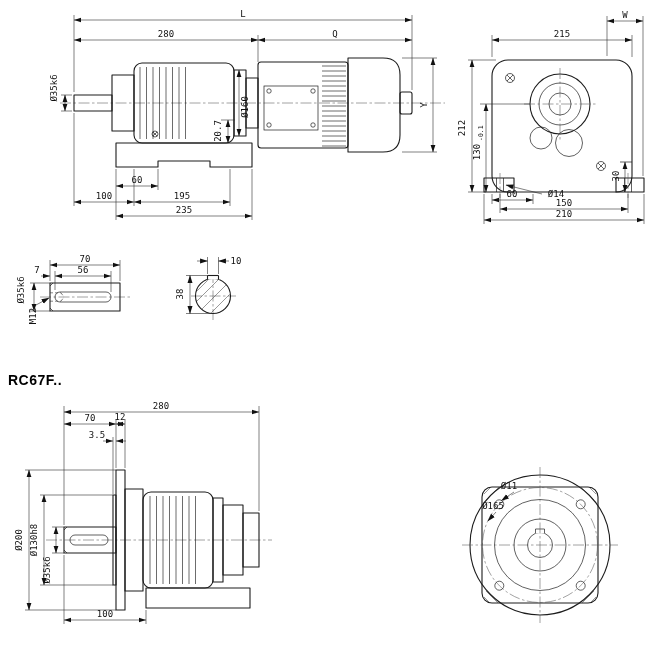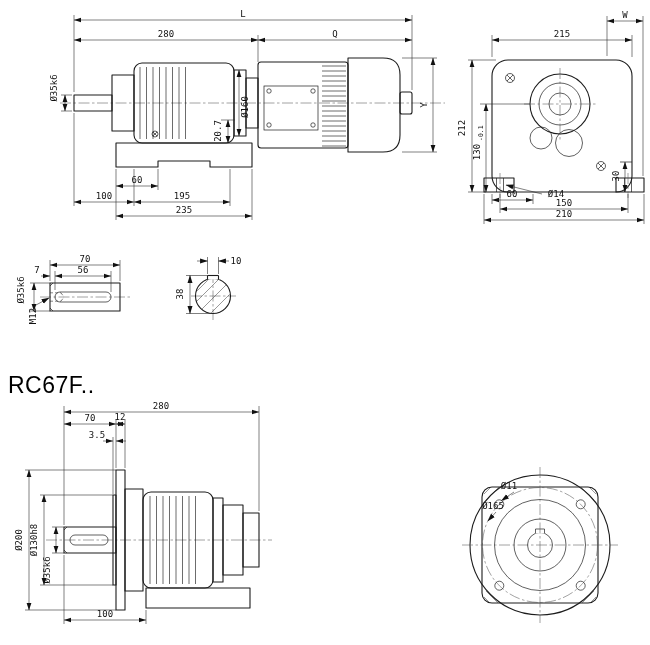--- a/index.html
+++ b/index.html
@@ -1,19 +1,19 @@
 <!DOCTYPE html>
 <html><head>
 <meta charset="utf-8">
 <style>
   html,body{margin:0;padding:0;background:#fff;}
   .page{position:relative;width:650px;height:645px;background:#ffffff;overflow:hidden;
         font-family:"DejaVu Sans",sans-serif;}
   .model-label{position:absolute;left:8px;top:372px;font-family:"Liberation Sans",sans-serif;
-        font-weight:normal;font-size:23px;letter-spacing:.5px;color:#000;}
+        font-weight:bold;font-size:14px;letter-spacing:.5px;color:#000;}
   svg.drawing{position:absolute;left:0;top:0;}
   .ol{fill:none;stroke:#1c1c1c;stroke-width:1.1;stroke-linejoin:round;}
   .th{fill:none;stroke:#1c1c1c;stroke-width:0.7;}
   .fin{fill:none;stroke:#1c1c1c;stroke-width:0.65;}
   .dl{fill:none;stroke:#2b2b2b;stroke-width:0.6;}
   .cl{fill:none;stroke:#555;stroke-width:0.55;stroke-dasharray:11 2.5 2.5 2.5;}
   .hid{fill:none;stroke:#333;stroke-width:0.6;stroke-dasharray:3 2;}
   .hatch{fill:none;stroke:#333;stroke-width:0.5;}
   .wh{fill:#ffffff;stroke:none;}
   text.dim{font-family:"DejaVu Sans Mono",monospace;font-size:9px;fill:#111;}

